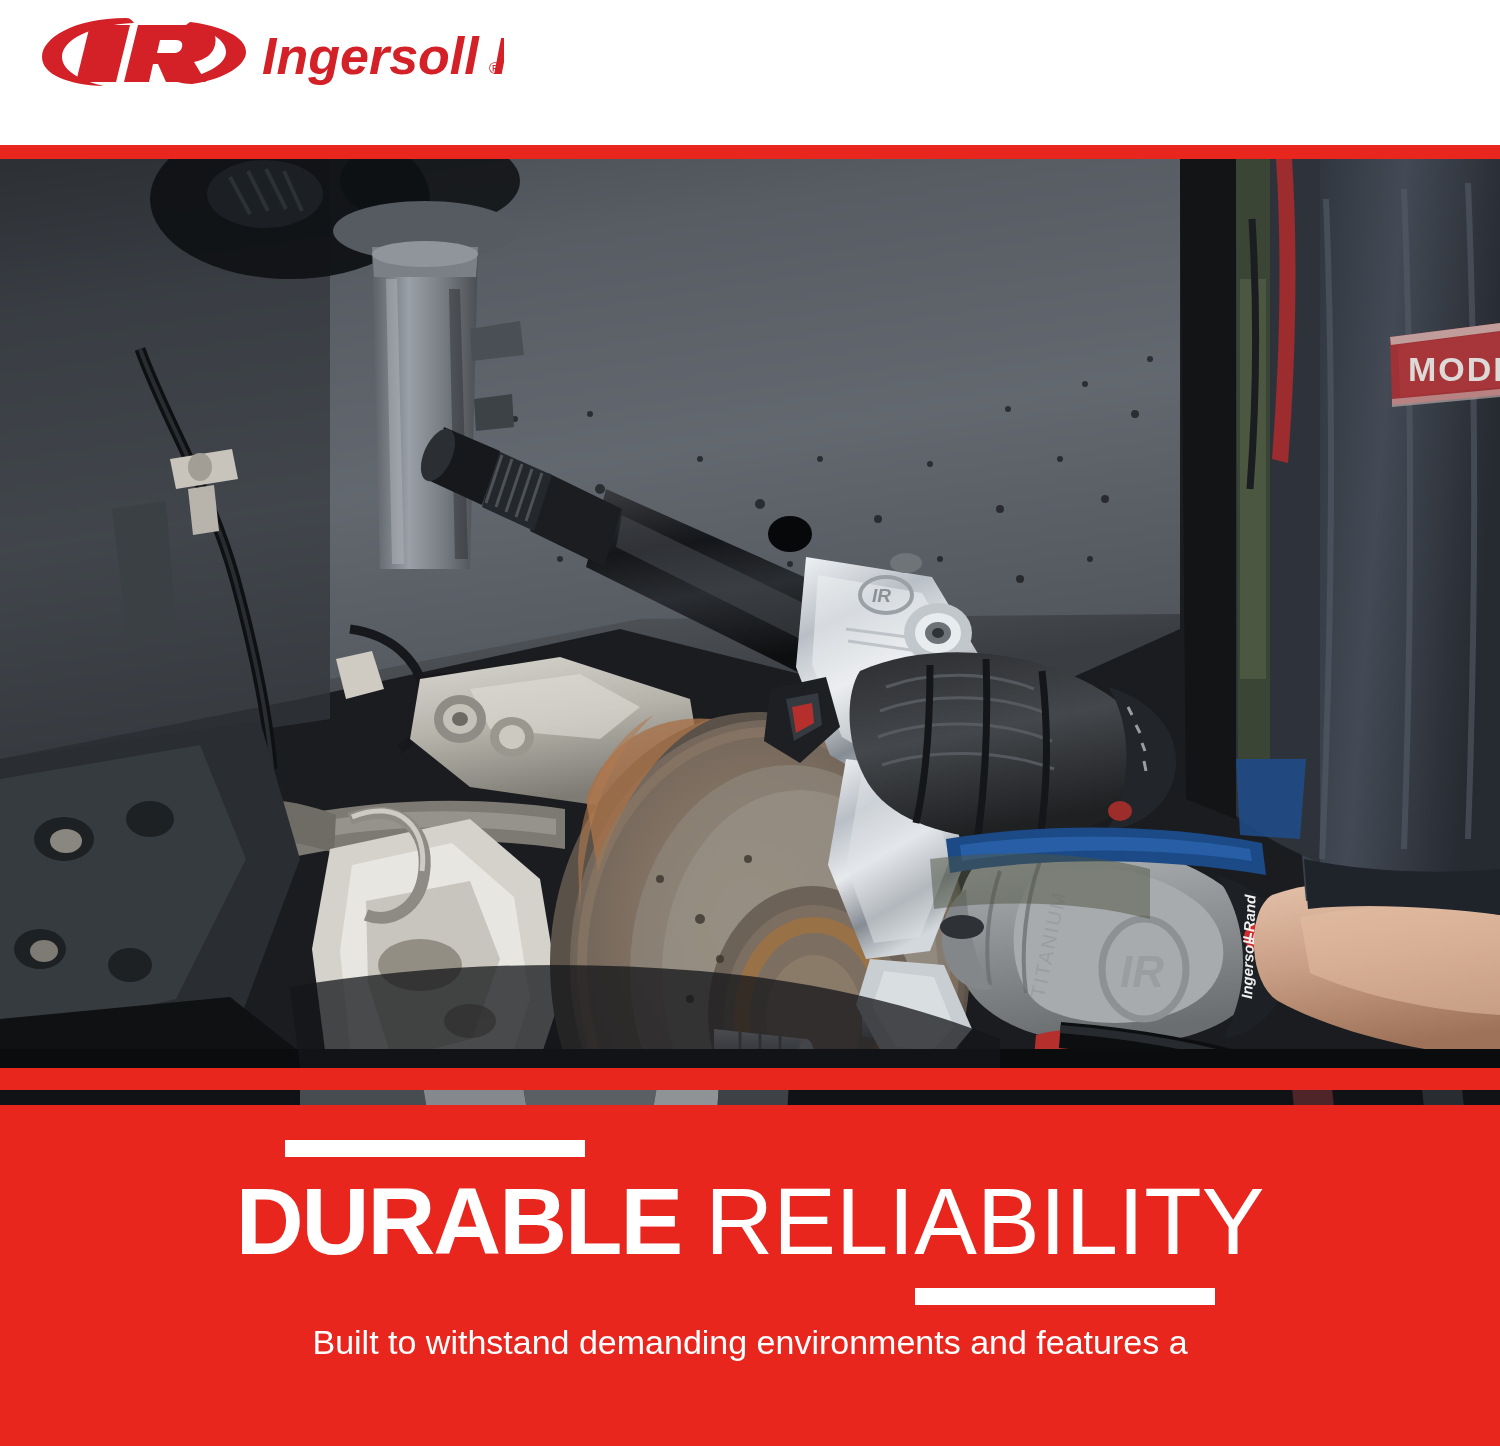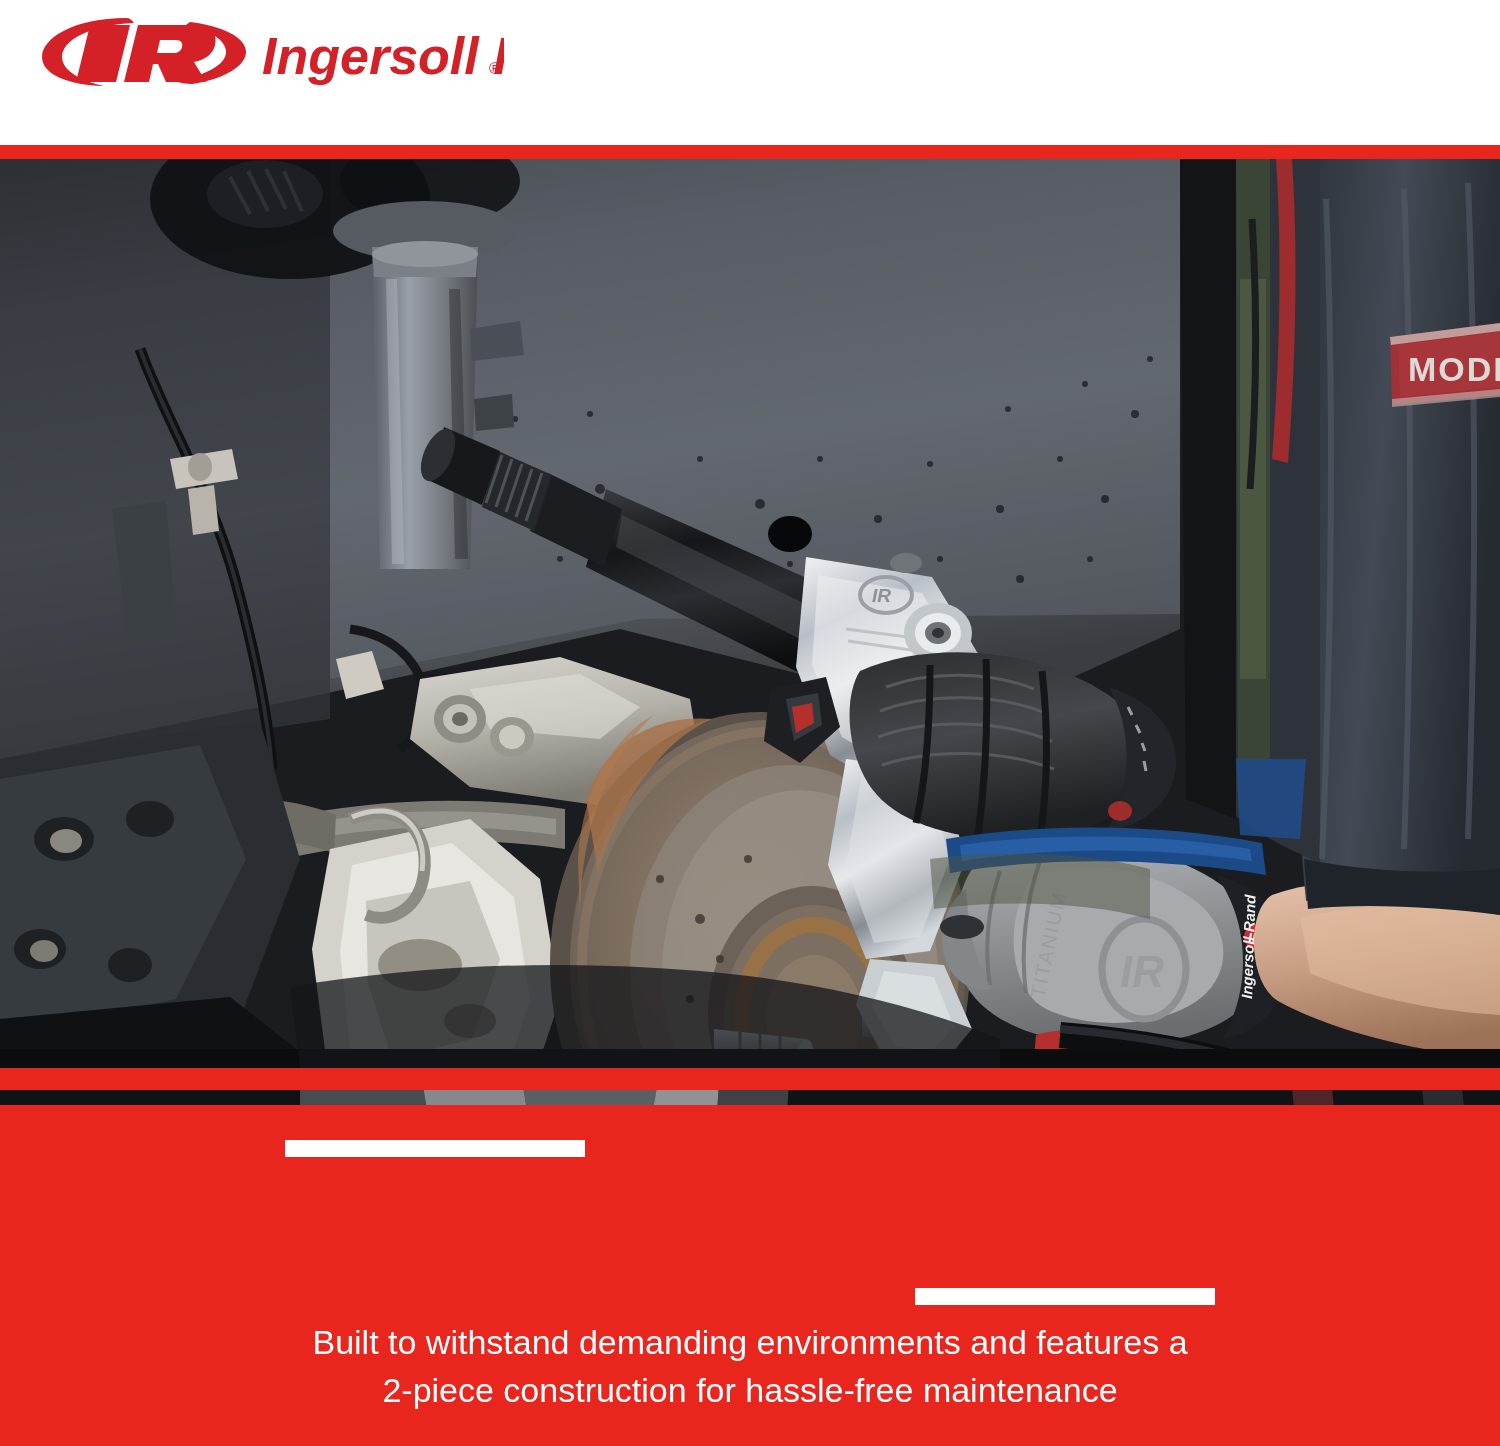--- a/index.html
+++ b/index.html
@@ -542,21 +542,21 @@
       <path d="M520 0 H660 L650 60 H530 Z" fill="#8c9298" opacity="0.6"></path>
       <path d="M660 0 H720 L716 60 H650 Z" fill="#d6d9dc" opacity="0.65"></path>
       <path d="M720 0 H790 L786 60 H716 Z" fill="#5d6367" opacity="0.6"></path>
       <path d="M1290 0 H1330 L1336 60 H1296 Z" fill="#6b2e32" opacity="0.7"></path>
       <path d="M1420 0 H1460 L1466 60 H1426 Z" fill="#3a3f44" opacity="0.6"></path>
     </svg>
   </div>
 
   <div class="panel">
     <div class="rule-top"></div>
+    <div class="headline"><span class="hl-strong">DURABLE </span><span class="hl-light">RELIABILITY</span></div>
     <div class="rule-bottom"></div>
   </div>
 
   <div class="subcopy">
     <span class="l">Built to withstand demanding environments and features a</span>
-    <span class="l">2-piece construction for hassle-free maintenance</span>
   </div>
 
 </div>
 
 </body></html>

